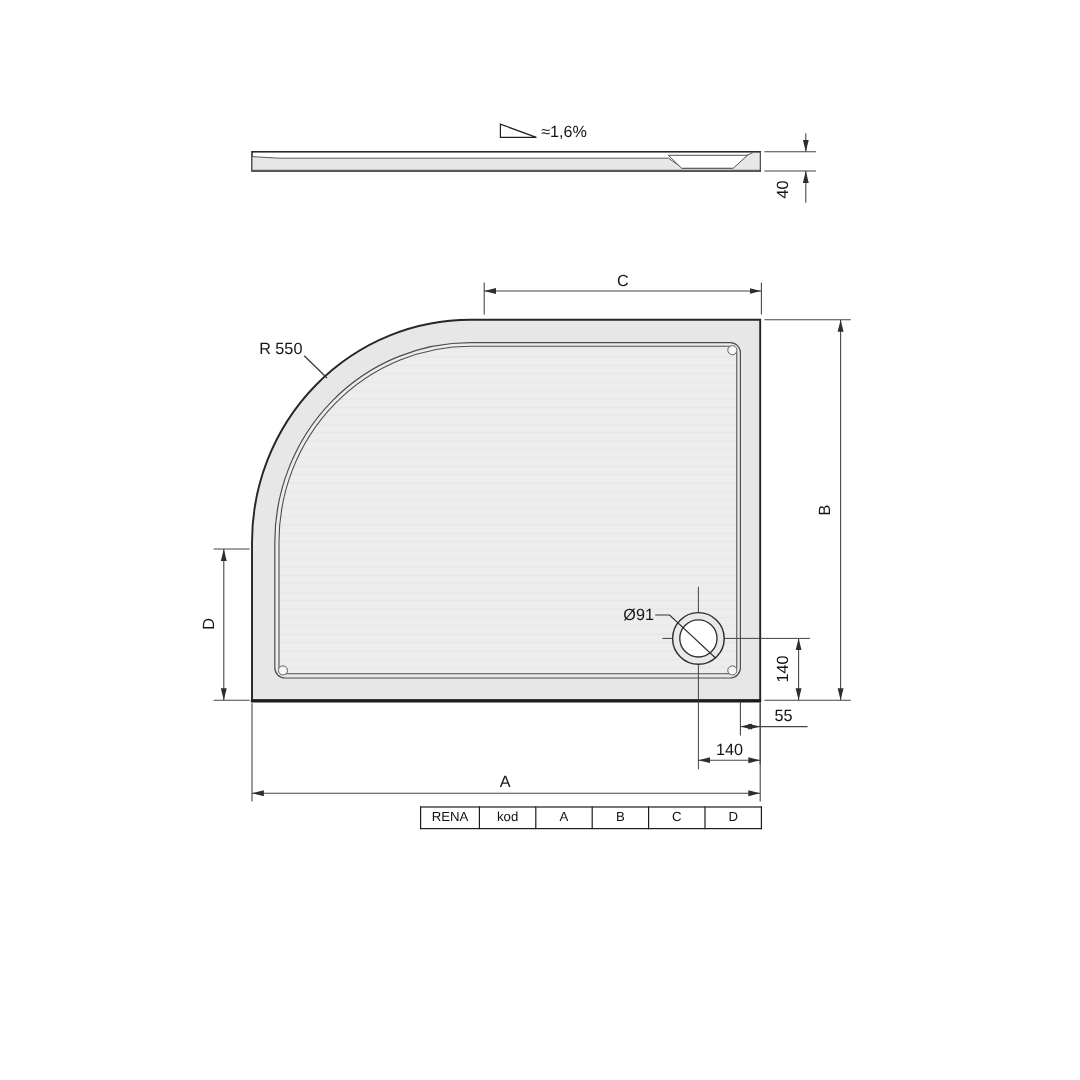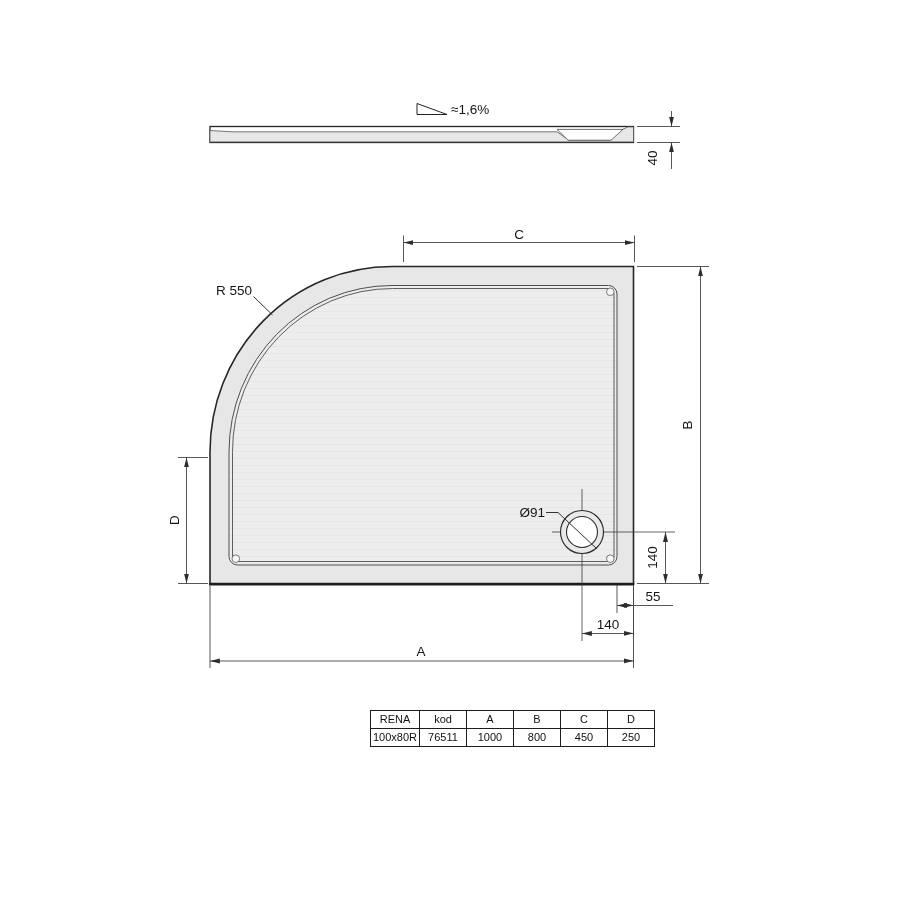--- a/index.html
+++ b/index.html
@@ -1,21 +1,21 @@
 <!DOCTYPE html>
 <html><head>
 <meta charset="utf-8">
 <style>
   html,body{margin:0;padding:0;background:#ffffff;}
   body{width:900px;height:900px;position:relative;font-family:"Liberation Sans",sans-serif;}
   #stage{position:absolute;left:0;top:0;width:900px;height:642px;}
   svg{position:absolute;left:0;top:0;}
   svg text{font-family:"Liberation Sans",sans-serif;fill:#161616;}
   .dimtxt{font-size:13.5px;}
-  .spec-table{position:absolute;left:350px;top:710px;border-collapse:collapse;table-layout:fixed;width:284px;margin-left:20px;}
+  .spec-table{position:absolute;left:350px;top:672px;border-collapse:collapse;table-layout:fixed;width:284px;}
   .spec-table th,.spec-table td{
     border:1.5px solid #1d1d1d;
     font-size:11px;font-weight:normal;color:#111;
     text-align:center;vertical-align:middle;
     height:17.2px;padding:0;line-height:17.2px;
     background:#ffffff;white-space:nowrap;overflow:hidden;
   }
 </style>
 </head>
 <body>
@@ -133,24 +133,16 @@
         <tr>
           <th>RENA</th>
           <th>kod</th>
           <th>A</th>
           <th>B</th>
           <th>C</th>
           <th>D</th>
         </tr>
       </thead>
   <tbody>
-        <tr>
-          <td>100x80R</td>
-          <td>76511</td>
-          <td>1000</td>
-          <td>800</td>
-          <td>450</td>
-          <td>250</td>
-        </tr>
       </tbody>
 </table>
 
 </div>
 
 </body></html>

